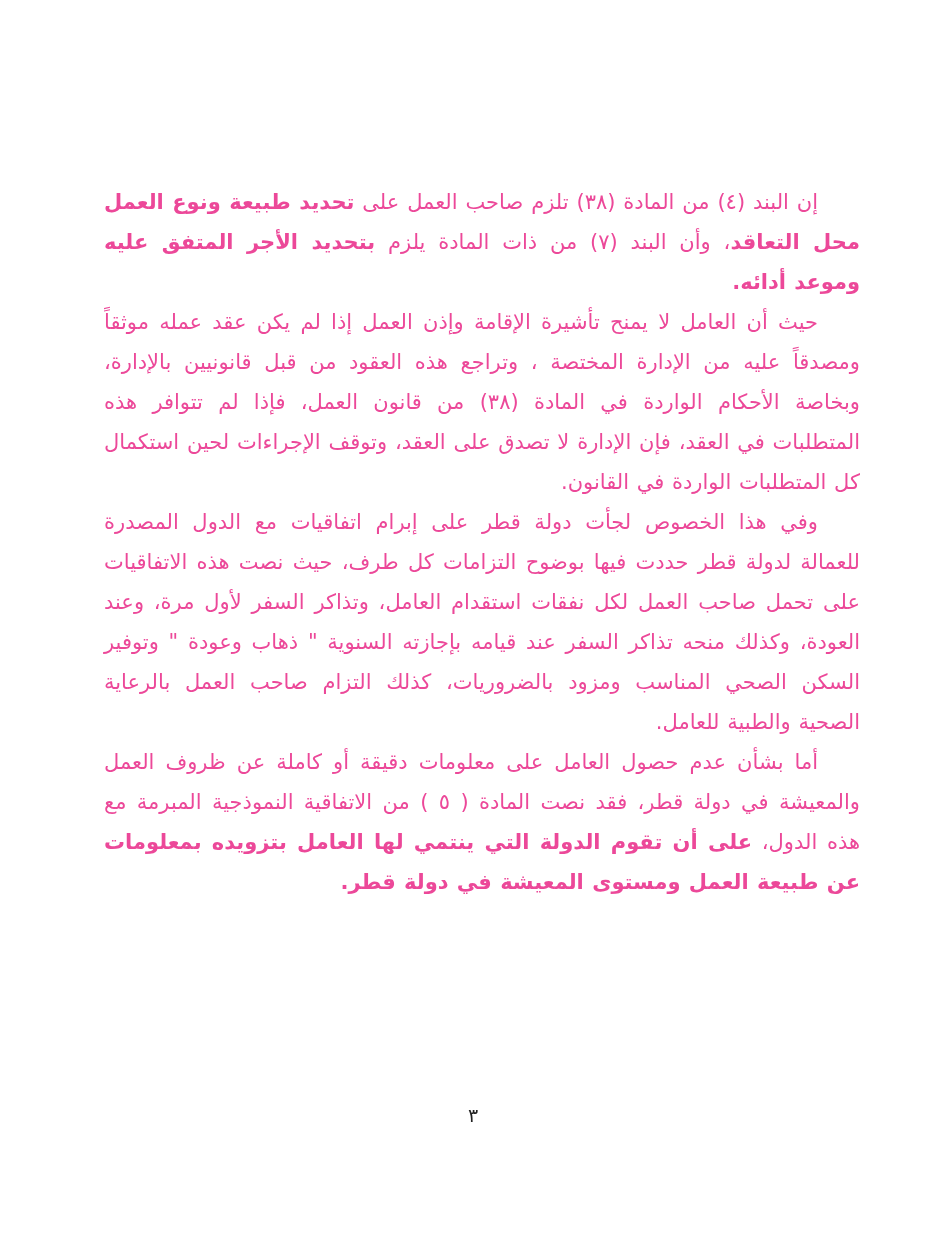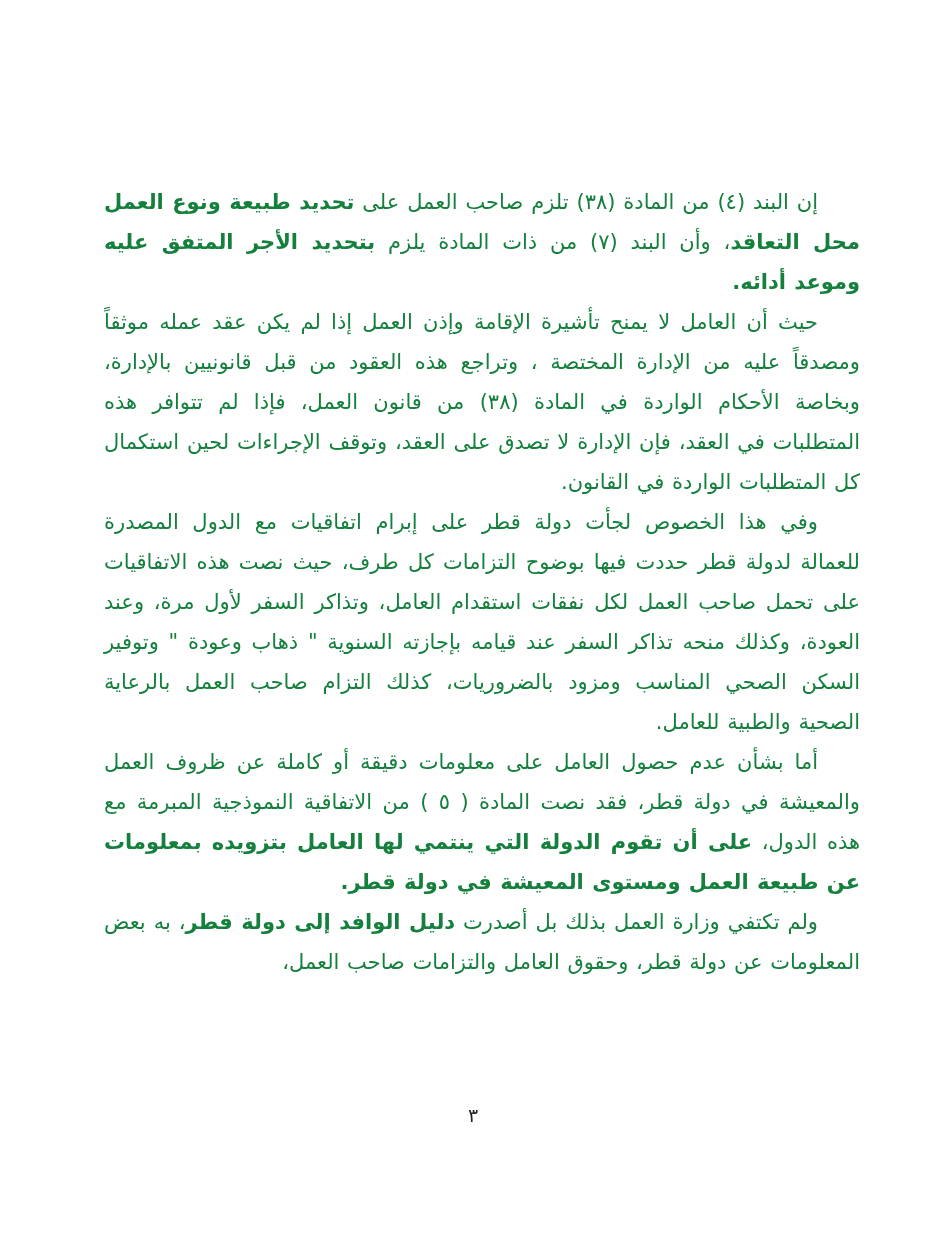--- a/index.html
+++ b/index.html
@@ -20,21 +20,21 @@
     overflow: hidden;
   }
   .content {
     position: absolute;
     top: 182px;
     right: 86px;
     width: 756px;
     direction: rtl;
     unicode-bidi: embed;
     text-align: justify;
-    color: #15803d;
+    color: #ec4899;
     font-size: 21px;
     line-height: 40px;
   }
   .para {
     margin: 0;
     padding: 0;
     text-indent: 42px; 
     word-spacing: 1px;
   }
   .run { font-weight: normal; }
@@ -52,16 +52,15 @@
 </style>
 </head>
 <body>
 
 <div class="page">
   <div class="content">
       <p class="para"><span class="run">إن البند (٤) من المادة (٣٨) تلزم صاحب العمل على </span><span class="run bold">تحديد طبيعة ونوع العمل محل التعاقد</span><span class="run">، وأن البند (٧) من ذات المادة يلزم </span><span class="run bold">بتحديد الأجر المتفق عليه وموعد أدائه.</span></p>
       <p class="para"><span class="run">حيث أن العامل لا يمنح تأشيرة الإقامة وإذن العمل إذا لم يكن عقد عمله موثقاً ومصدقاً عليه من الإدارة المختصة ، وتراجع هذه العقود من قبل قانونيين بالإدارة، وبخاصة الأحكام الواردة في المادة (٣٨) من قانون العمل، فإذا لم تتوافر هذه المتطلبات في العقد، فإن الإدارة لا تصدق على العقد، وتوقف الإجراءات لحين استكمال كل المتطلبات الواردة في القانون.</span></p>
       <p class="para"><span class="run">وفي هذا الخصوص لجأت دولة قطر على إبرام اتفاقيات مع الدول المصدرة للعمالة لدولة قطر حددت فيها بوضوح التزامات كل طرف، حيث نصت هذه الاتفاقيات على تحمل صاحب العمل لكل نفقات استقدام العامل، وتذاكر السفر لأول مرة، وعند العودة، وكذلك منحه تذاكر السفر عند قيامه بإجازته السنوية " ذهاب وعودة " وتوفير السكن الصحي المناسب ومزود بالضروريات، كذلك التزام صاحب العمل بالرعاية الصحية والطبية للعامل.</span></p>
       <p class="para"><span class="run">أما بشأن عدم حصول العامل على معلومات دقيقة أو كاملة عن ظروف العمل والمعيشة في دولة قطر، فقد نصت المادة ( ٥ ) من الاتفاقية النموذجية المبرمة مع هذه الدول، </span><span class="run bold">على أن تقوم الدولة التي ينتمي لها العامل بتزويده بمعلومات عن طبيعة العمل ومستوى المعيشة في دولة قطر.</span></p>
-      <p class="para"><span class="run">ولم تكتفي وزارة العمل بذلك بل أصدرت </span><span class="run bold">دليل الوافد إلى دولة قطر</span><span class="run">، به بعض المعلومات عن دولة قطر، وحقوق العامل والتزامات صاحب العمل،</span></p>
     </div>
   <div class="page-number">٣</div>
 </div>
 
 </body></html>

